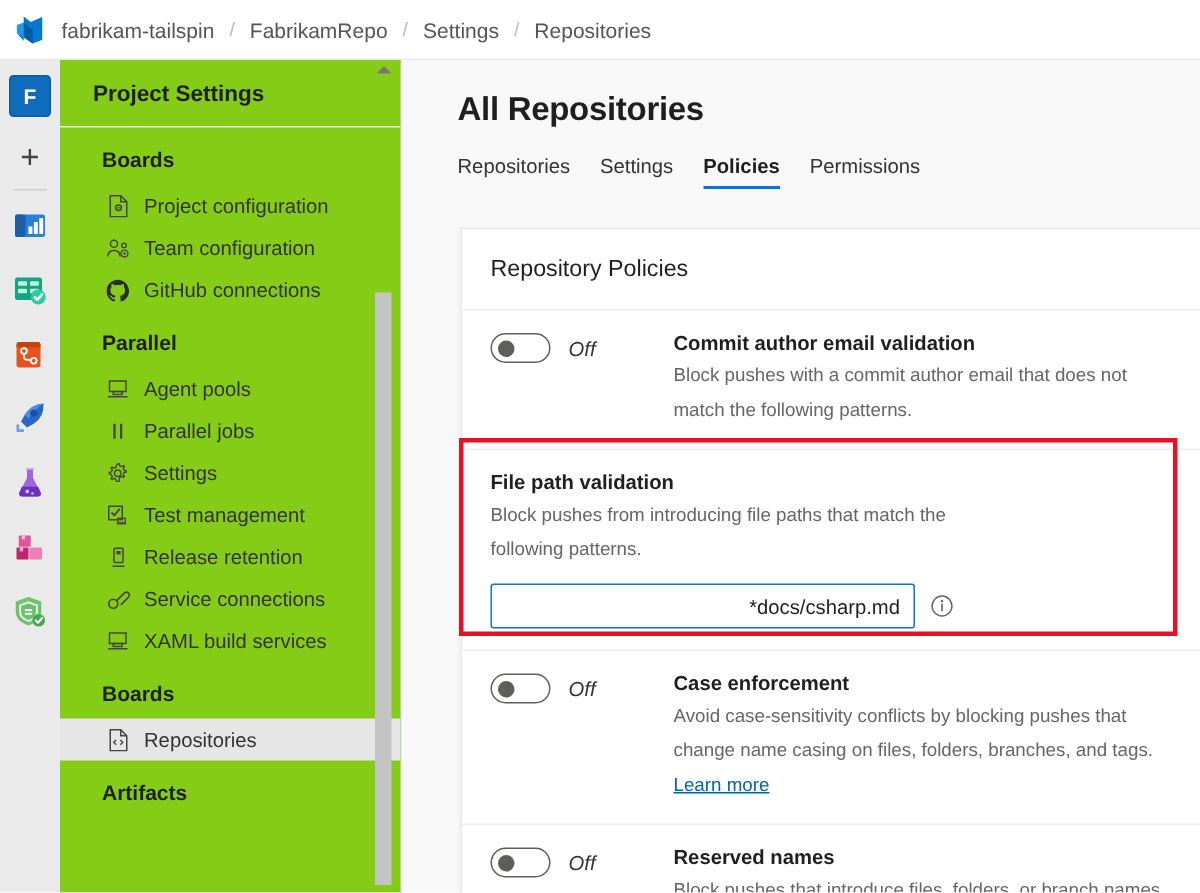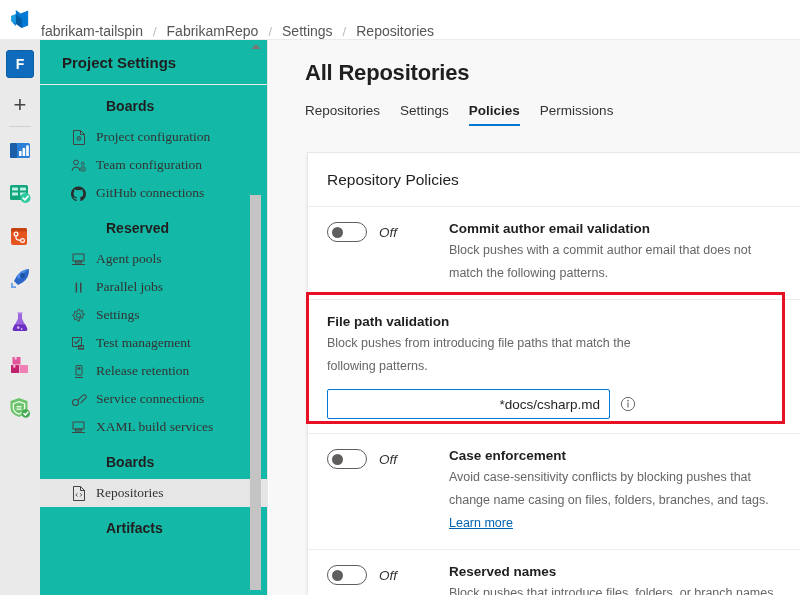--- a/index.html
+++ b/index.html
@@ -9,21 +9,21 @@
     background: #ffffff;
     overflow: hidden;
   }
   #app { position: relative; width: 800px; height: 595px; }
 
   
   .topbar {
     position: absolute; left: 0; top: 0; width: 800px; height: 40px;
     background: #ffffff;
     border-bottom: 1px solid #eaeaea;
-    display: flex; align-items: flex-end;
+    display: flex; align-items: center;
   }
   .azlogo { width: 40px; height: 40px; display: flex; align-items: center; justify-content: center; }
   .crumbs { display: flex; align-items: center; font-size: 14px; color: #4a4a4a; }
   .crumb { padding: 0 1px; color: #555; white-space: nowrap; }
   .crumb-sep { color: #bbb; padding: 0 9px; font-size: 13px; }
 
   
   .rail {
     position: absolute; left: 0; top: 40px; width: 40px; height: 555px;
     background: #eaeaea;
@@ -42,44 +42,43 @@
   }
   .rail-div { width: 22px; height: 1px; background: #cfcfcf; margin: 6px 0 8px; }
   .rail-ico {
     width: 30px; height: 30px; margin-bottom: 13px;
     display: flex; align-items: center; justify-content: center;
   }
 
   
   .navpane {
     position: absolute; left: 40px; top: 40px; width: 228px; height: 555px;
-    background: #14b8a6;
+    background: #84cc16;
     border-right: 1px solid #e6e6e6;
     overflow: hidden;
   }
   .nav-title {
     font-size: 15px; font-weight: bold; color: #1f1f1f;
     padding: 14px 0 13px 22px;
     border-bottom: 1px solid #ececec;
   }
   .nav-group-hd {
     font-size: 14px; font-weight: bold; color: #1f1f1f;
     padding: 13px 0 9px 28px;
-    margin-left: 38px;
   }
   .nav-item {
     display: flex; align-items: center; height: 28px;
     padding-left: 30px; font-size: 13.5px; color: #333;
   }
   .nav-item.sel { background: #e6e6e6; }
   .nav-ico {
     width: 17px; height: 16px; margin-right: 9px; flex: 0 0 17px;
     display: flex; align-items: center; justify-content: center;
   }
-  .nav-lbl { white-space: nowrap; font-family: Liberation Serif, serif; }
+  .nav-lbl { white-space: nowrap; }
 
   
   .nav-sb { position: absolute; right: 6px; top: 0; width: 11px; height: 555px; }
   .nav-sb-up {
     position: absolute; left: 1px; top: 4px; width: 0; height: 0;
     border-left: 5px solid transparent; border-right: 5px solid transparent;
     border-bottom: 5px solid #777;
   }
   .nav-sb-thumb {
     position: absolute; left: 0; top: 155px; width: 11px; height: 395px;
@@ -301,21 +300,21 @@
 
     <div class="nav-item">
       <span class="nav-ico">
         <svg width="15" height="15" viewBox="0 0 16 16">
           <path d="M8 0.5 C3.6 0.5 0 4.1 0 8.5 c0 3.5 2.3 6.5 5.5 7.6 0.4 0.1 0.5-0.2 0.5-0.4 v-1.4 C3.8 14.7 3.3 13.2 3.3 13.2 2.9 12.3 2.4 12 2.4 12 c-0.7-0.5 0.05-0.5 0.05-0.5 0.8 0.06 1.2 0.8 1.2 0.8 0.7 1.2 1.85 0.85 2.3 0.65 0.07-0.5 0.27-0.85 0.5-1.05 -1.8-0.2-3.7-0.9-3.7-4 0-0.9 0.32-1.6 0.84-2.2 -0.08-0.2-0.36-1 0.08-2.1 0 0 0.68-0.22 2.22 0.84 A7.6 7.6 0 0 1 8 4.2 c0.69 0 1.38 0.1 2.02 0.28 1.54-1.06 2.22-0.84 2.22-0.84 0.44 1.1 0.16 1.9 0.08 2.1 0.52 0.6 0.84 1.3 0.84 2.2 0 3.1-1.9 3.8-3.71 4 0.29 0.25 0.55 0.74 0.55 1.5 v2.2 c0 0.2 0.14 0.5 0.55 0.4 C13.7 15 16 12 16 8.5 16 4.1 12.4 0.5 8 0.5 z" fill="#2b2b2b"></path>
         </svg>
       </span>
       <span class="nav-lbl">GitHub connections</span>
     </div>
 
-    <div class="nav-group-hd">Reserved</div>
+    <div class="nav-group-hd">Parallel</div>
 
     <div class="nav-item">
       <span class="nav-ico">
         <svg width="15" height="14" viewBox="0 0 15 14">
           <rect x="2" y="2" width="11" height="7" fill="none" stroke="#444" stroke-width="1"></rect>
           <rect x="4.5" y="9" width="6" height="2" fill="none" stroke="#444" stroke-width="1"></rect>
           <line x1="1" y1="12.5" x2="14" y2="12.5" stroke="#444" stroke-width="1"></line>
         </svg>
       </span>
       <span class="nav-lbl">Agent pools</span>

